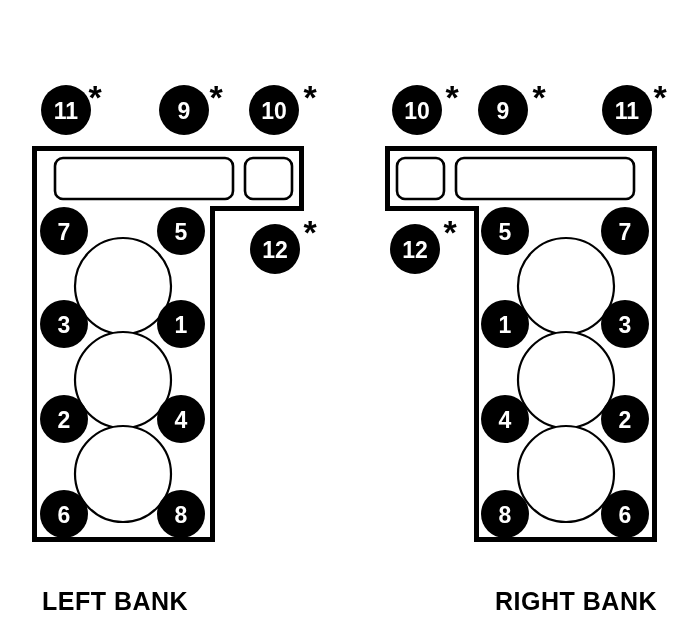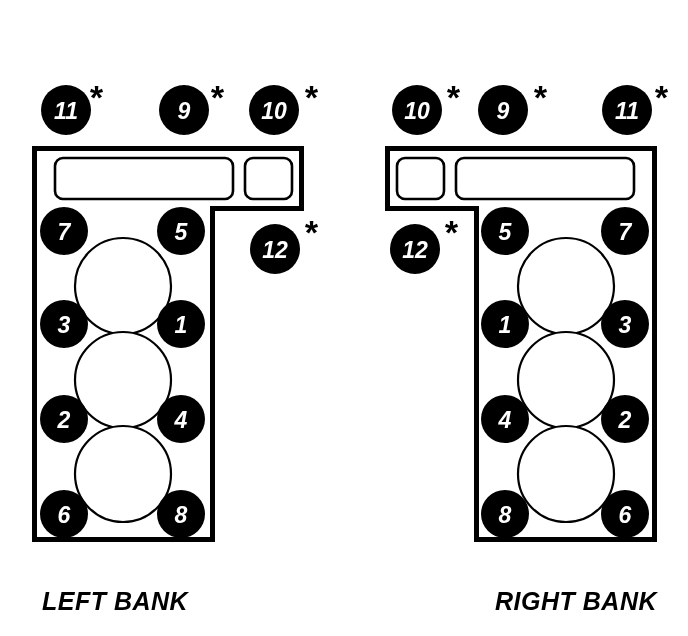--- a/index.html
+++ b/index.html
@@ -9,21 +9,20 @@
   }
   body {
     font-family: "Liberation Sans", sans-serif;
   }
   #diagram-root {
     position: relative;
     width: 688px;
     height: 636px;
     background: #ffffff;
     overflow: hidden;
-    font-style: italic;
   }
   #svg-canvas {
     position: absolute;
     left: 0;
     top: 0;
     width: 688px;
     height: 636px;
     display: block;
   }
   .block-outline {

